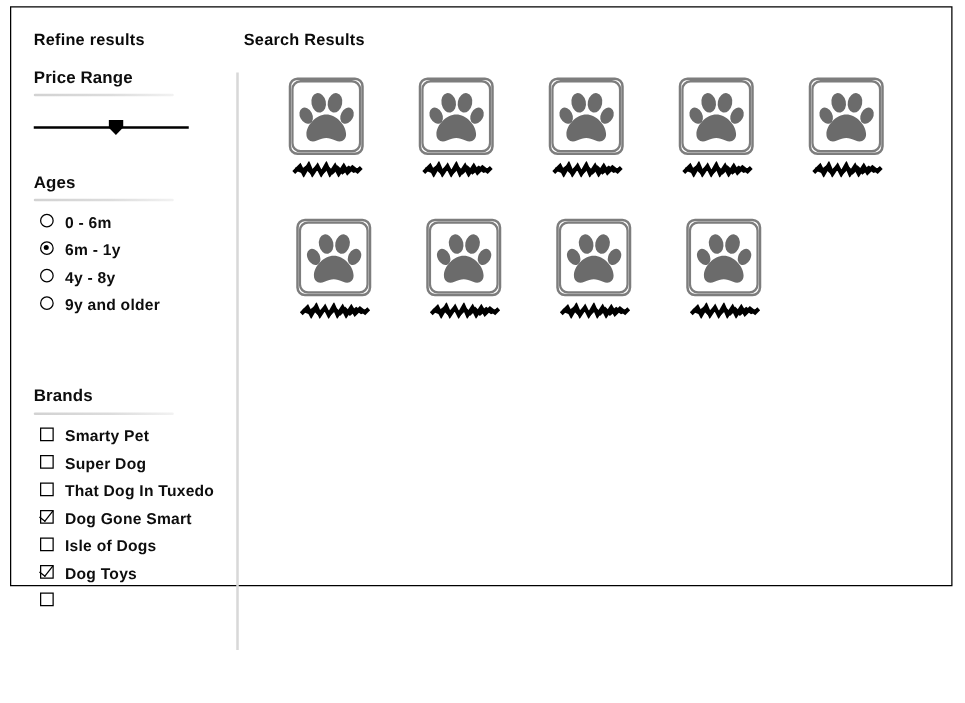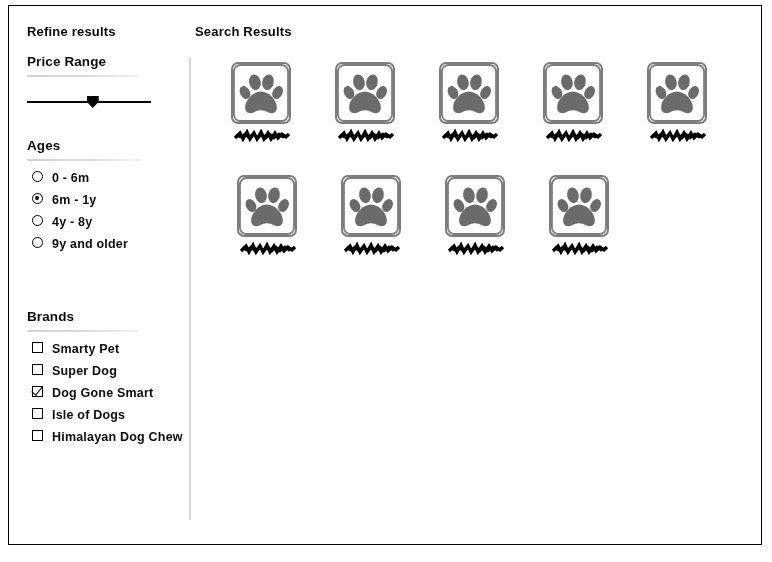--- a/index.html
+++ b/index.html
@@ -14,21 +14,21 @@
     overflow: hidden;
     position: relative;
   }
 
   
   #page-frame {
     position: absolute;
     left: 8px;
     top: 5px;
     width: 754px;
-    height: 540px;
+    height: 464px;
     border: 1.5px solid #000000;
     background: #ffffff;
     box-sizing: border-box;
   }
 
   
   .panel-title {
     position: absolute;
     font-size: 13px;
     font-weight: bold;
@@ -245,30 +245,37 @@
       <div id="brands-options" style="margin-top: 10px;">
           <div class="option-row">
             <span class="check-box"></span>
             <span class="option-label">Smarty Pet</span>
           </div>
           <div class="option-row">
             <span class="check-box"></span>
             <span class="option-label">Super Dog</span>
           </div>
           <div class="option-row">
+            <span class="check-box"></span>
+            <span class="option-label">That Dog In Tuxedo</span>
+          </div>
+          <div class="option-row">
             <span class="check-box checked"></span>
             <span class="option-label">Dog Gone Smart</span>
           </div>
           <div class="option-row">
             <span class="check-box"></span>
             <span class="option-label">Isle of Dogs</span>
           </div>
           <div class="option-row">
+            <span class="check-box checked"></span>
+            <span class="option-label">Dog Toys</span>
+          </div>
+          <div class="option-row">
             <span class="check-box"></span>
-            <span class="option-label">Himalayan Dog Chew</span>
           </div>
         </div>
     </div>
 
   </div>
 
   <div id="results">
       <div class="results-row">
         <div class="result-card" style="left: 22px;">
           <div>

